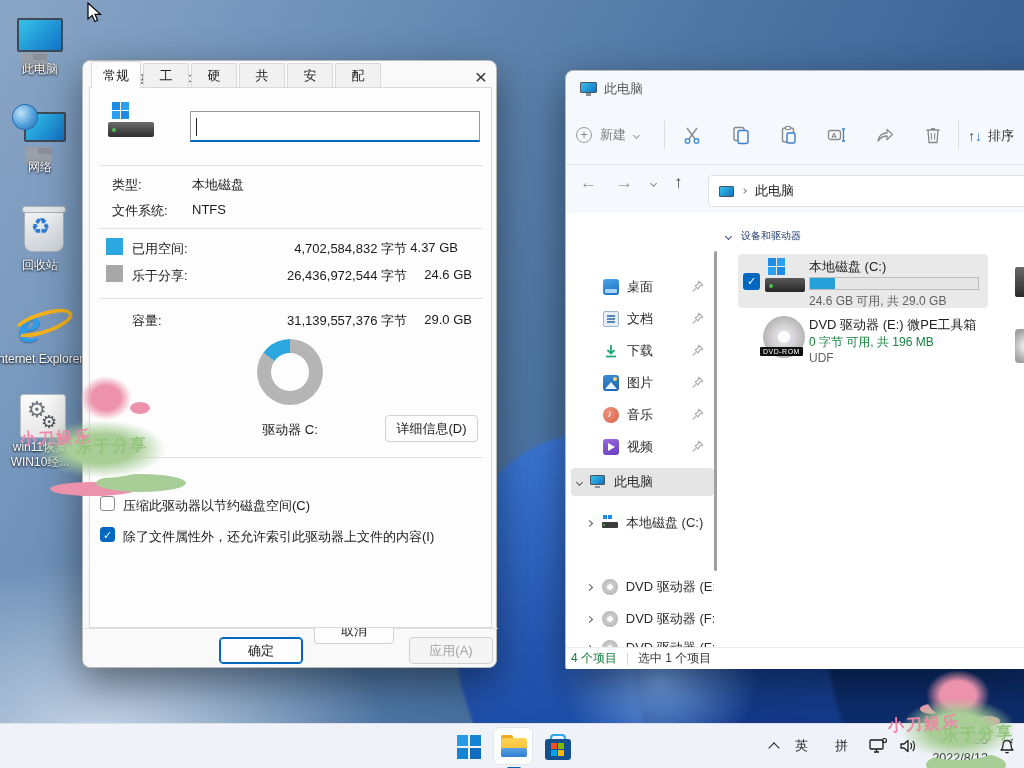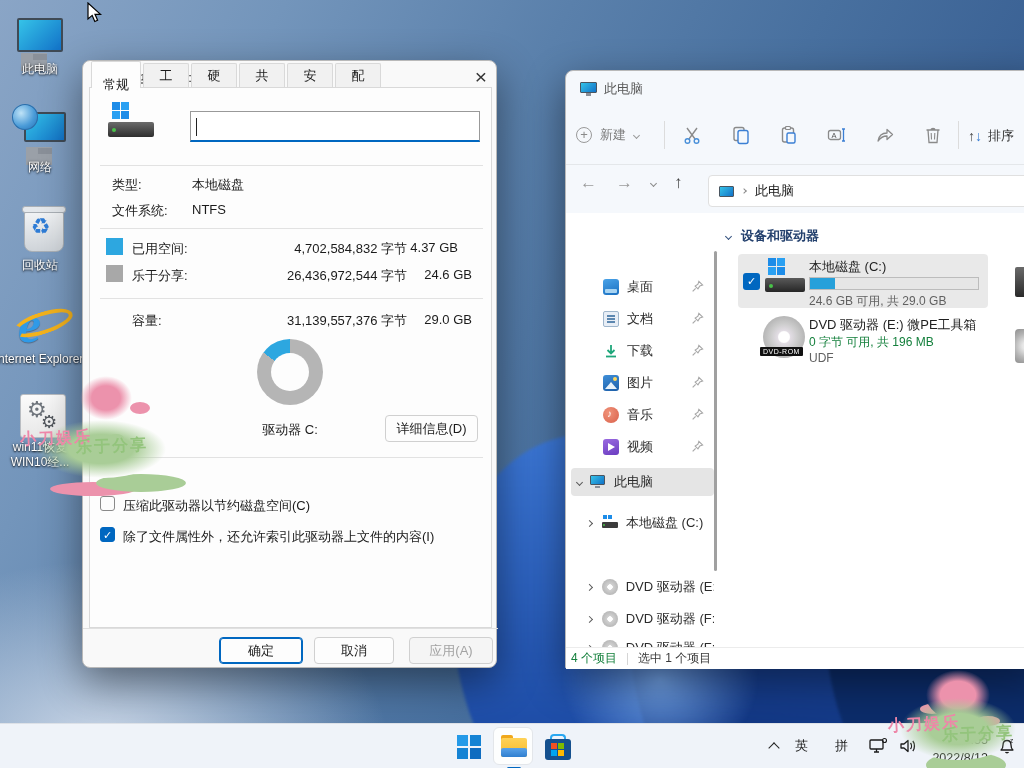--- a/index.html
+++ b/index.html
@@ -23,21 +23,21 @@
   .monitor{position:relative;width:46px;height:34px;background:linear-gradient(135deg,#35c3e8,#1272c8);
     border:2px solid #3f4a55;border-radius:2px;}
   .monitor:after{content:"";position:absolute;left:50%;top:34px;transform:translateX(-50%);
     width:14px;height:6px;background:#8a9099;box-shadow:-6px 5px 0 6px #9aa0a8;}
   
   .win{position:absolute;background:#f9f9f9;border:1px solid #b9b9b9;border-radius:8px;
     box-shadow:0 14px 40px rgba(0,0,0,.45);}
   
   .tab{position:absolute;top:2px;height:24px;padding:3px 10px 0;background:#f1f1f1;border:1px solid #d9d9d9;
     border-bottom:none;border-radius:2px 2px 0 0;font-size:13px;text-align:center;}
-  .tab.active{top:0;height:27px;background:#fdfdfd;z-index:3;padding-top:14px;}
+  .tab.active{top:0;height:27px;background:#fdfdfd;z-index:3;padding-top:5px;}
   .hr{position:absolute;height:1px;background:#e2e2e2;}
   .fieldlbl{position:absolute;font-size:13px;color:#1b1b1b;}
   .numcol{position:absolute;font-size:13px;text-align:right;}
   .btn{position:absolute;height:27px;background:#fdfdfd;border:1px solid #d0d0d0;border-radius:4px;
     font-size:13px;text-align:center;line-height:25px;cursor:default;}
   .cb{position:absolute;width:15px;height:15px;border:1px solid #8a8a8a;border-radius:3px;background:#fdfdfd;}
   .cb.checked{background:#0067c0;border-color:#0067c0;color:#fff;font-size:11px;line-height:14px;text-align:center;}
   
   .toolico{position:absolute;width:20px;height:20px;}
   .side-row{position:absolute;left:5px;width:143px;height:28px;display:flex;align-items:center;font-size:13px;color:#2b2b2b;border-radius:4px;}
@@ -163,21 +163,21 @@
       <div class="hr" style="left:10px;top:369px;width:383px;"></div>
 
       <div class="cb" style="left:10px;top:408px;"></div>
       <div class="fieldlbl" style="left:33px;top:409px;">压缩此驱动器以节约磁盘空间(C)</div>
       <div class="cb checked" style="left:10px;top:439px;">✓</div>
       <div class="fieldlbl" style="left:33px;top:440px;">除了文件属性外，还允许索引此驱动器上文件的内容(I)</div>
     </div>
 
     <div class="hr" style="left:0;top:567px;width:415px;background:#e0e0e0;"></div>
     <div class="btn" style="left:136px;top:576px;width:84px;border:1px solid #0067c0;box-shadow:inset 0 0 0 1px #0067c0;">确定</div>
-    <div class="btn" style="left:231px;top:576px;width:80px;">取消</div>
+    <div class="btn" style="left:231px;top:556px;width:80px;">取消</div>
     <div class="btn" style="left:326px;top:576px;width:84px;background:#f5f5f5;color:#a3a3a3;">应用(A)</div>
   </div>
 
   <div class="win" style="left:565px;top:70px;width:480px;height:598px;border-radius:8px 0 0 0;background:#f5f8fc;">
 
     <div class="abs" style="left:14px;top:11px;width:17px;height:14px;">
       <div class="abs" style="left:0;top:0;width:17px;height:11px;background:linear-gradient(135deg,#35c3e8,#1272c8);border:1px solid #4a5560;border-radius:1px;"></div>
       <div class="abs" style="left:6px;top:11px;width:5px;height:3px;background:#8a9099;"></div>
     </div>
     <div class="abs" style="left:38px;top:9px;font-size:13px;color:#5a5a5a;">此电脑</div>
@@ -344,21 +344,21 @@
       <div class="side-row" style="top:421px;padding-left:16px;">
         <span class="chev r" style="margin-right:10px;width:5px;height:5px;"></span>
         <span class="mini-ico" style="background:radial-gradient(circle,#fff 22%,#d0d0d0 26%,#b9b9b9 70%,#9e9e9e);border-radius:50%;"></span>
         <span style="white-space:nowrap;overflow:hidden;">DVD 驱动器 (F:)</span>
       </div>
 
       <div class="abs" style="left:148px;top:38px;width:3px;height:320px;background:#a0a0a0;border-radius:2px;"></div>
 
       <div class="abs" style="left:160px;top:12px;width:200px;height:22px;display:flex;align-items:center;">
         <span class="chev d" style="width:5px;height:5px;border-color:#33507e;margin-right:10px;"></span>
-        <span style="font-size:13px;color:#24416e;font-weight:bold;">设备和驱动器</span>
+        <span style="font-size:10px;color:#24416e;">设备和驱动器</span>
       </div>
 
       <div class="abs" style="left:172px;top:41px;width:250px;height:54px;background:#e9e9e9;border-radius:4px;">
         <div class="abs" style="left:5px;top:19px;width:17px;height:17px;background:#0067c0;border-radius:3px;color:#fff;text-align:center;font-size:11px;line-height:16px;">✓</div>
         <div class="abs" style="left:27px;top:2px;width:40px;height:44px;">
           <div class="abs" style="left:3px;top:2px;width:8px;height:8px;background:#1d8ce8;"></div>
           <div class="abs" style="left:12px;top:2px;width:8px;height:8px;background:#2aa0f2;"></div>
           <div class="abs" style="left:3px;top:11px;width:8px;height:8px;background:#2aa0f2;"></div>
           <div class="abs" style="left:12px;top:11px;width:8px;height:8px;background:#1d8ce8;"></div>
           <div class="abs" style="left:0;top:22px;width:40px;height:14px;background:linear-gradient(180deg,#5a5a5a,#262626);border-radius:2px;"></div>

